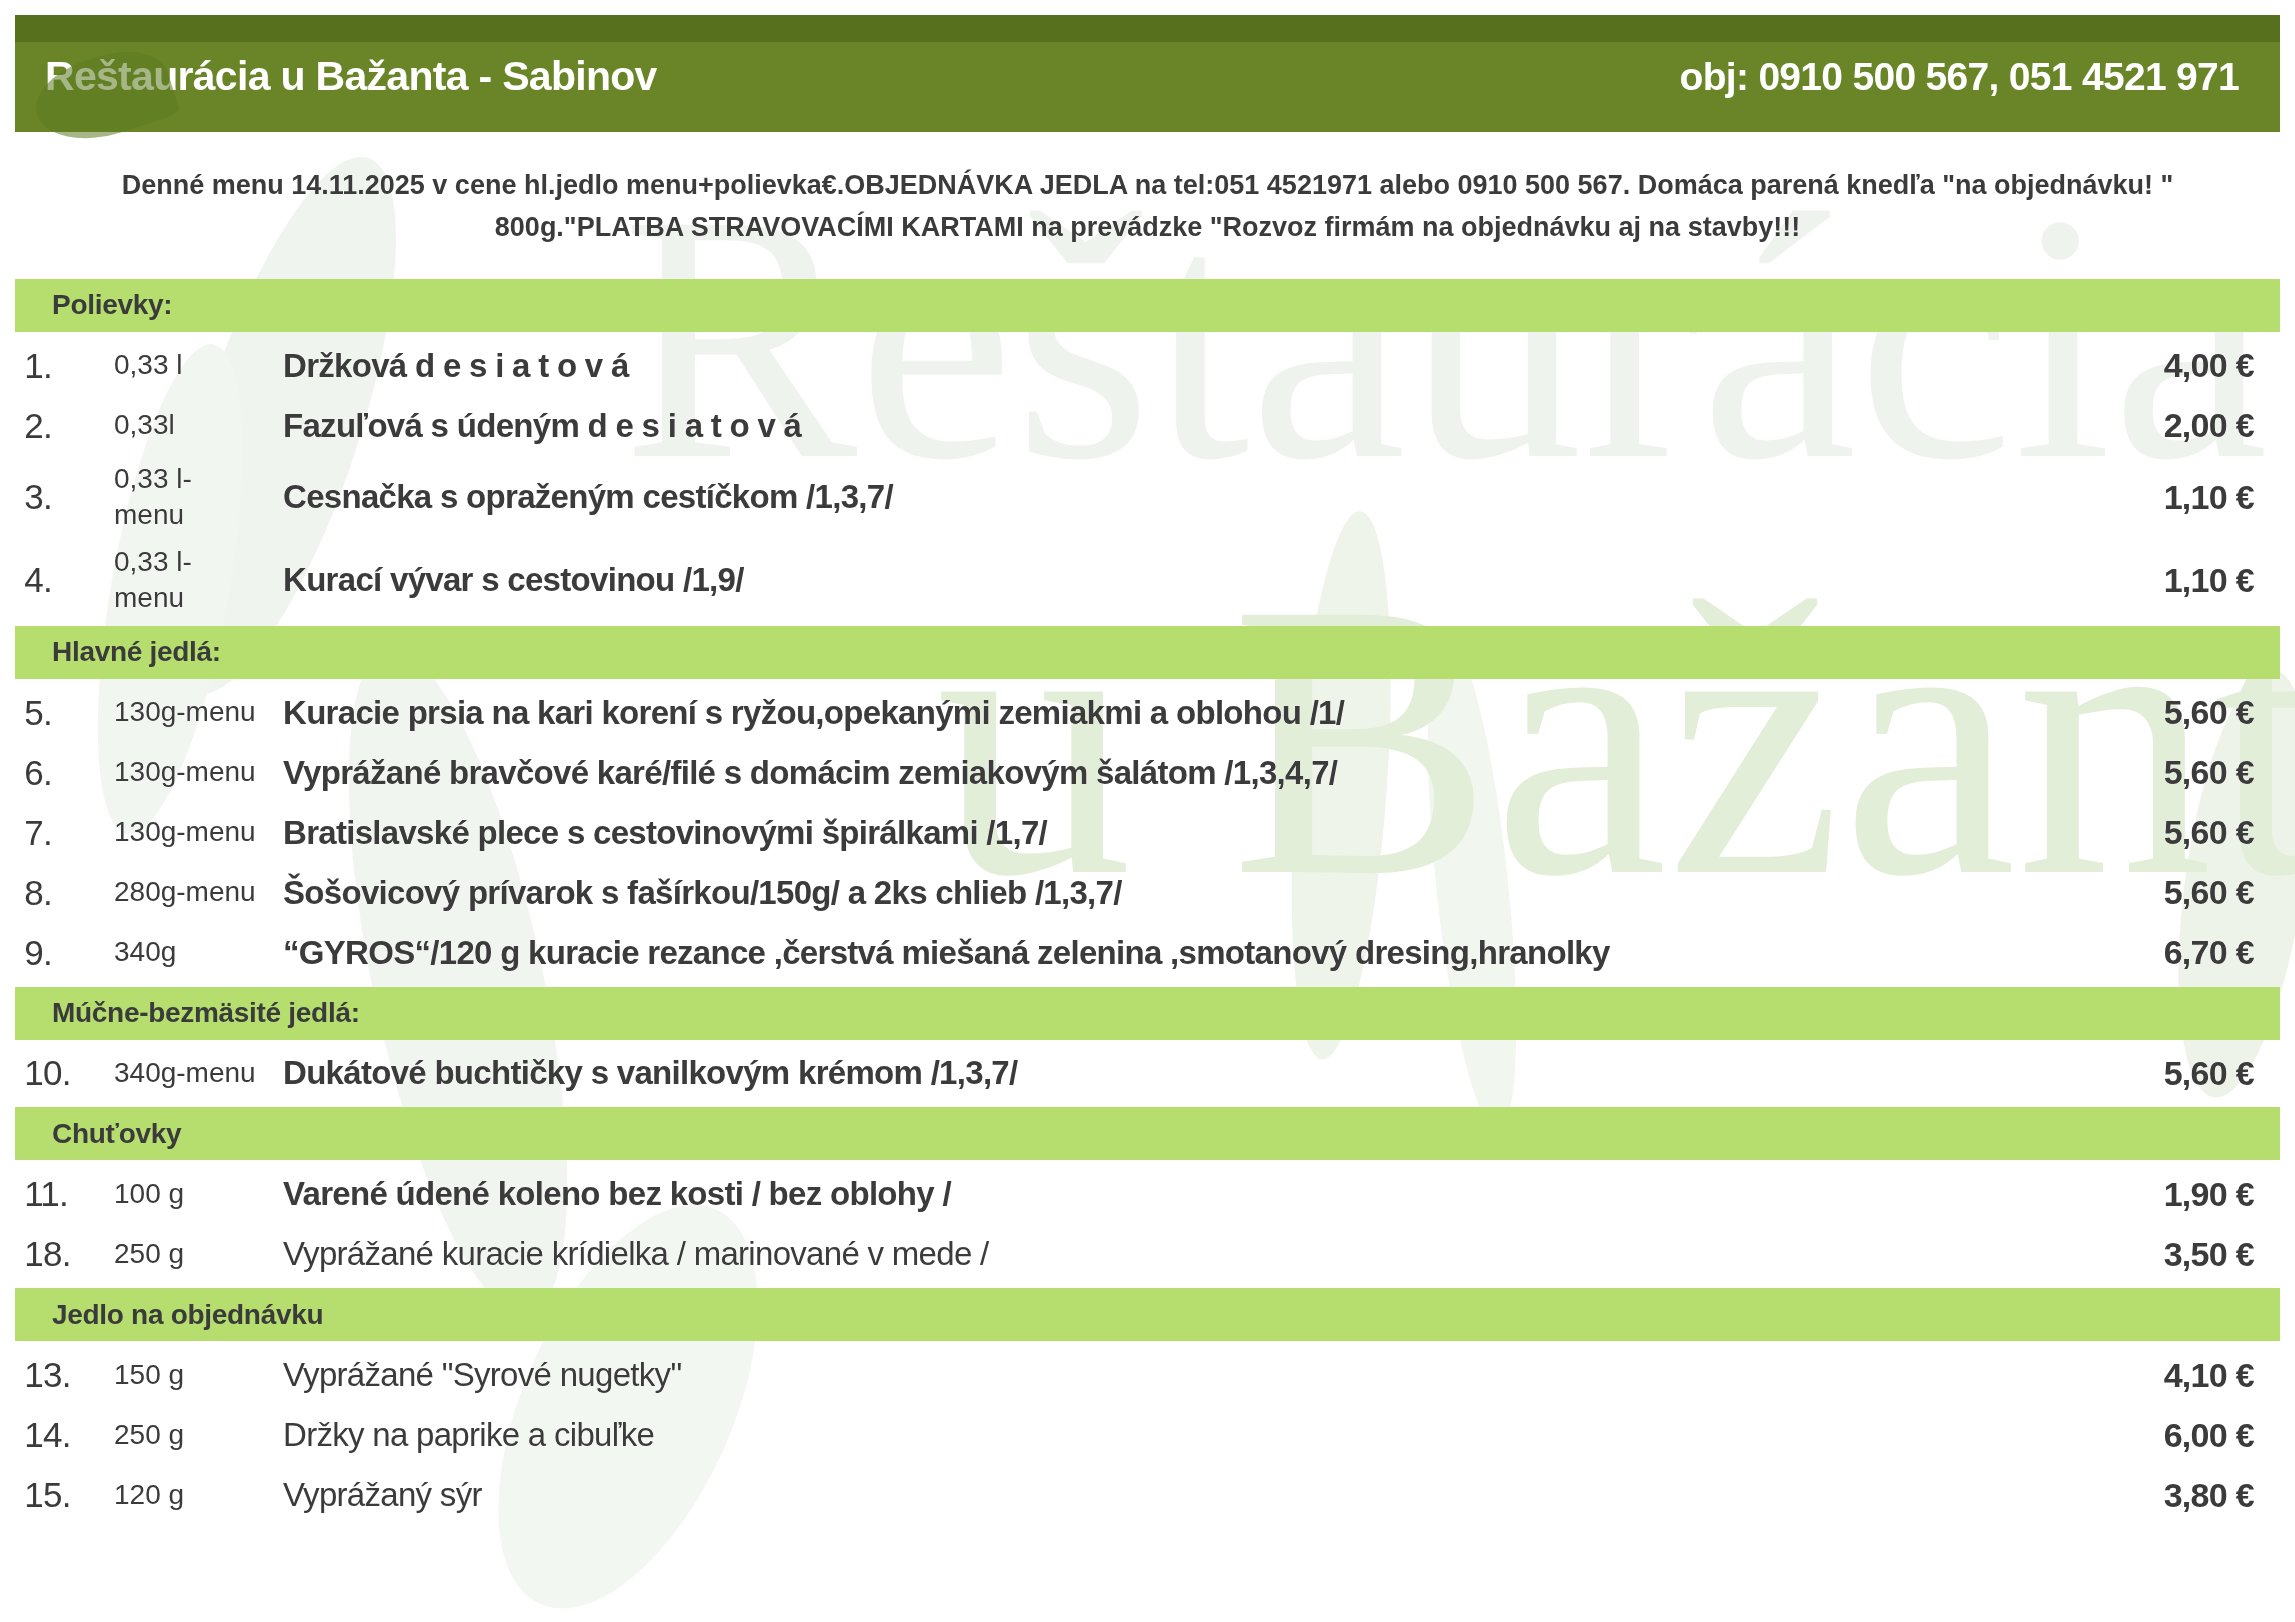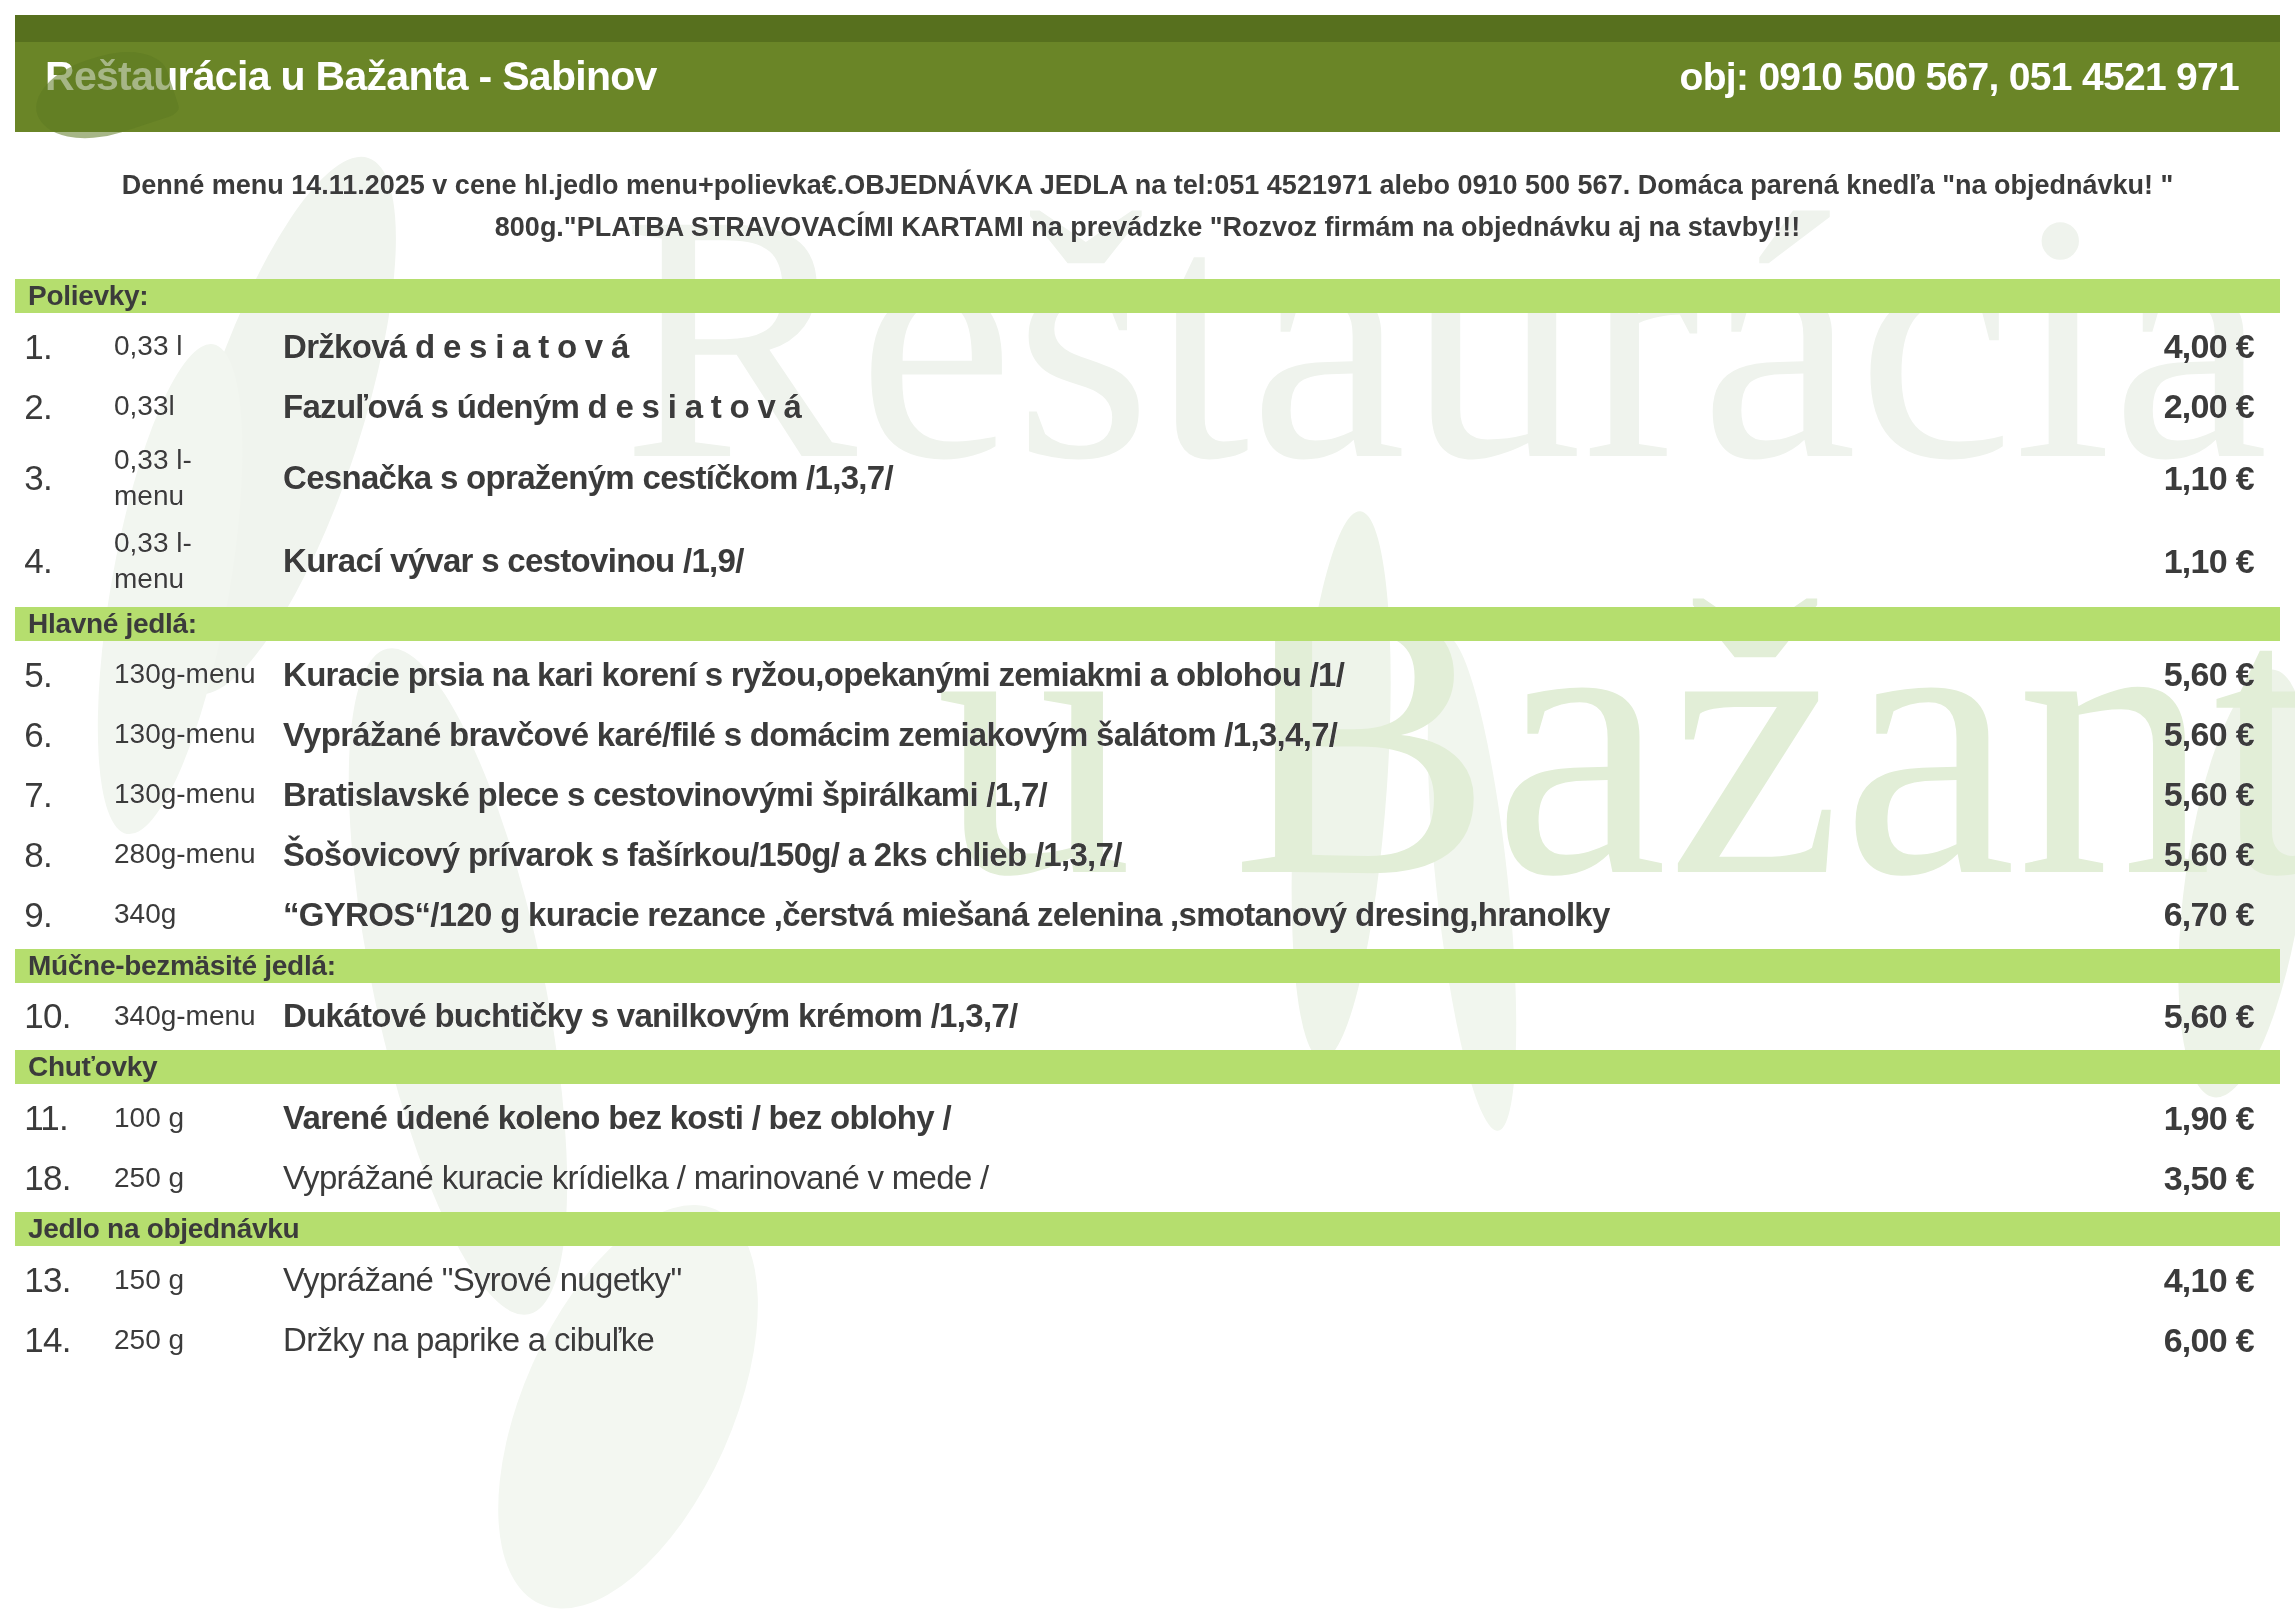--- a/index.html
+++ b/index.html
@@ -44,24 +44,24 @@
     color:var(--text,#3b3b3b);
     position:relative;z-index:2;
   }
   
   .menu{
     margin:0 15px;
     position:relative;z-index:2;
   }
   .section-bar{
     background:var(--section,#b5de6e);
-    height:34px;
+    height:53px;
     margin:3.9px 0;
     display:flex;align-items:center;
-    padding-left:13px;box-sizing:border-box;
+    padding-left:37px;box-sizing:border-box;
   }
   .section-bar .label{
     font-weight:bold;font-size:28px;color:var(--text,#3b3b3b);letter-spacing:-0.3px;
   }
   .row{
     display:flex;align-items:center;
     min-height:60px;
     padding:5.2px 0;
     box-sizing:border-box;
   }
@@ -218,19 +218,25 @@
         <span class="portion">150 g</span>
         <span class="name">Vyprážané "Syrové nugetky"</span>
         <span class="price">4,10 €</span>
       </div>
       <div class="row">
         <span class="num">14.</span>
         <span class="portion">250 g</span>
         <span class="name">Držky na paprike a cibuľke</span>
         <span class="price">6,00 €</span>
       </div>
+      <div class="row">
+        <span class="num">15.</span>
+        <span class="portion">120 g</span>
+        <span class="name">Vyprážaný sýr</span>
+        <span class="price">3,80 €</span>
+      </div>
     </div>
 
   <div class="wm wm1">Reštaurácia</div>
   <div class="wm wm2">u Bažanta</div>
 
 </div>
 
 
 </body></html>

